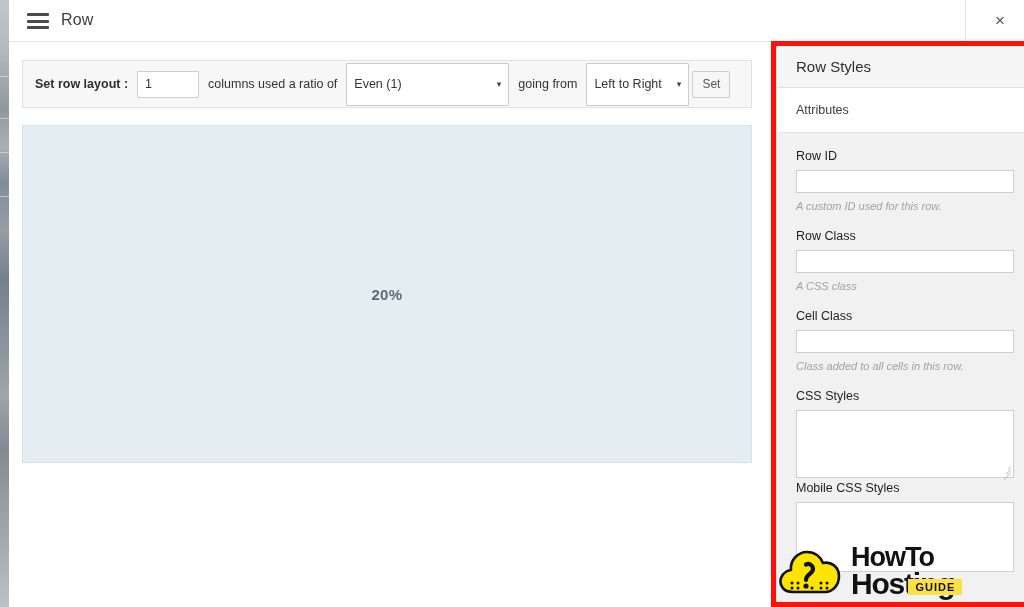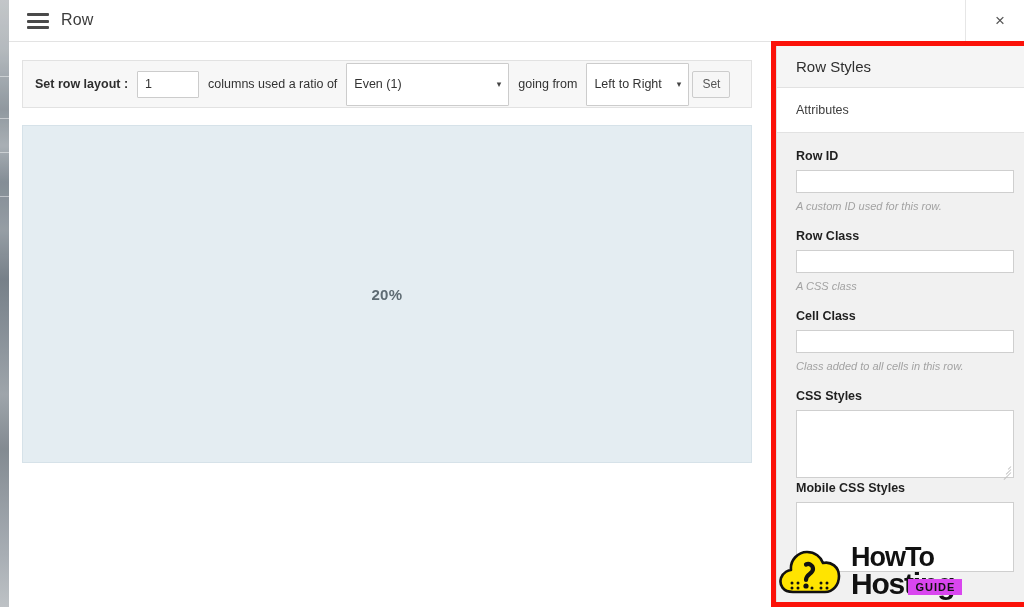--- a/index.html
+++ b/index.html
@@ -237,21 +237,21 @@
     cursor: pointer;
     line-height: 45px;
   }
 
   .fields {
     padding: 16px 19px 0 19px;
   }
   .field { margin-bottom: 3px; }
   .field-label {
     font-size: 12.5px;
-    font-weight: bold;
+    font-weight: normal;
     color: #1f1f1f;
     margin-bottom: 7px;
     display: block;
   }
   .field-input {
     width: 100%;
     height: 23px;
     border: 1px solid #cfcfcf;
     background: #ffffff;
     font-size: 12px;
@@ -334,21 +334,21 @@
   .wm-l2 {
     font-size: 30px;
     font-weight: bold;
     color: #111111;
     letter-spacing: -1.2px;
     display: block;
   }
   .wm-badge {
     position: absolute;
     right: -8px; bottom: 2px;
-    background: #d946ef;
+    background: #fde047;
     color: #111;
     font-size: 11px;
     font-weight: bold;
     letter-spacing: 1px;
     padding: 3px 7px;
     text-align: center;
   }
 </style>
 </head>
 <body>

